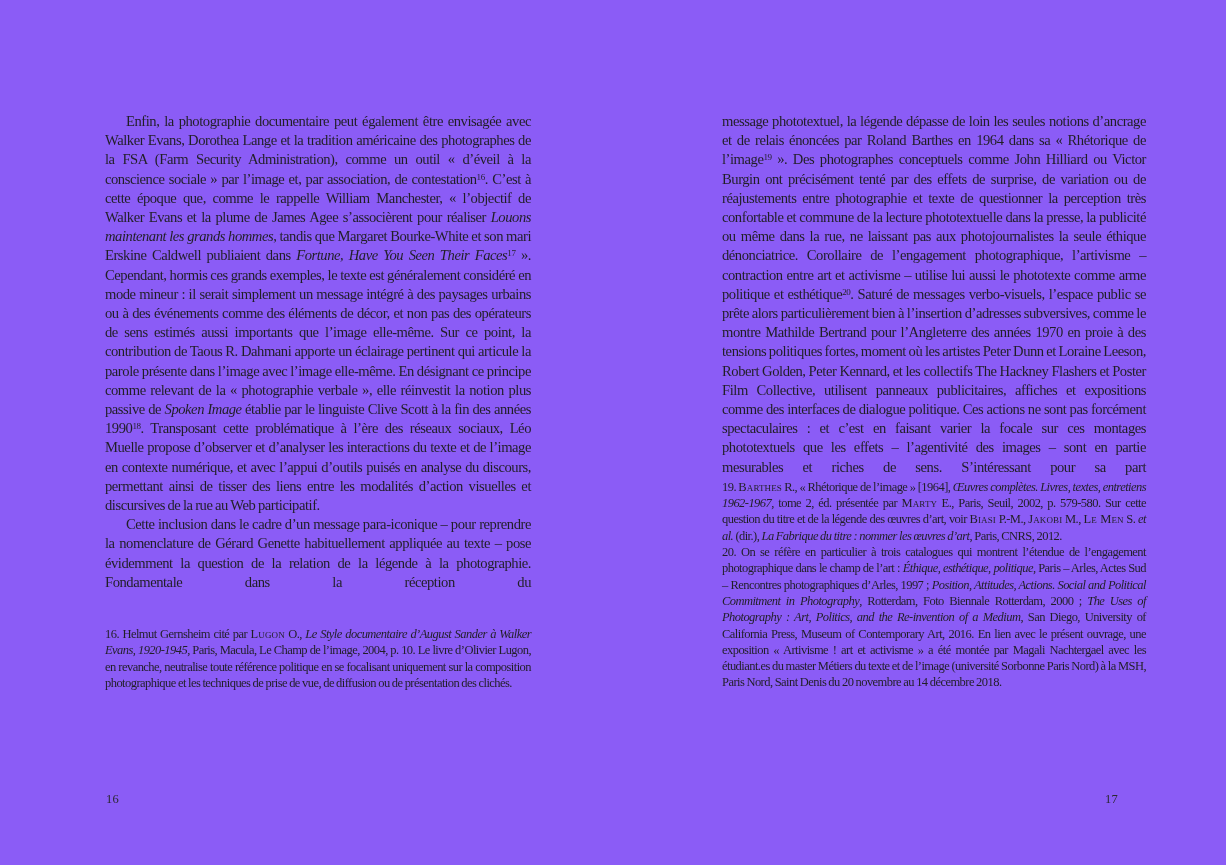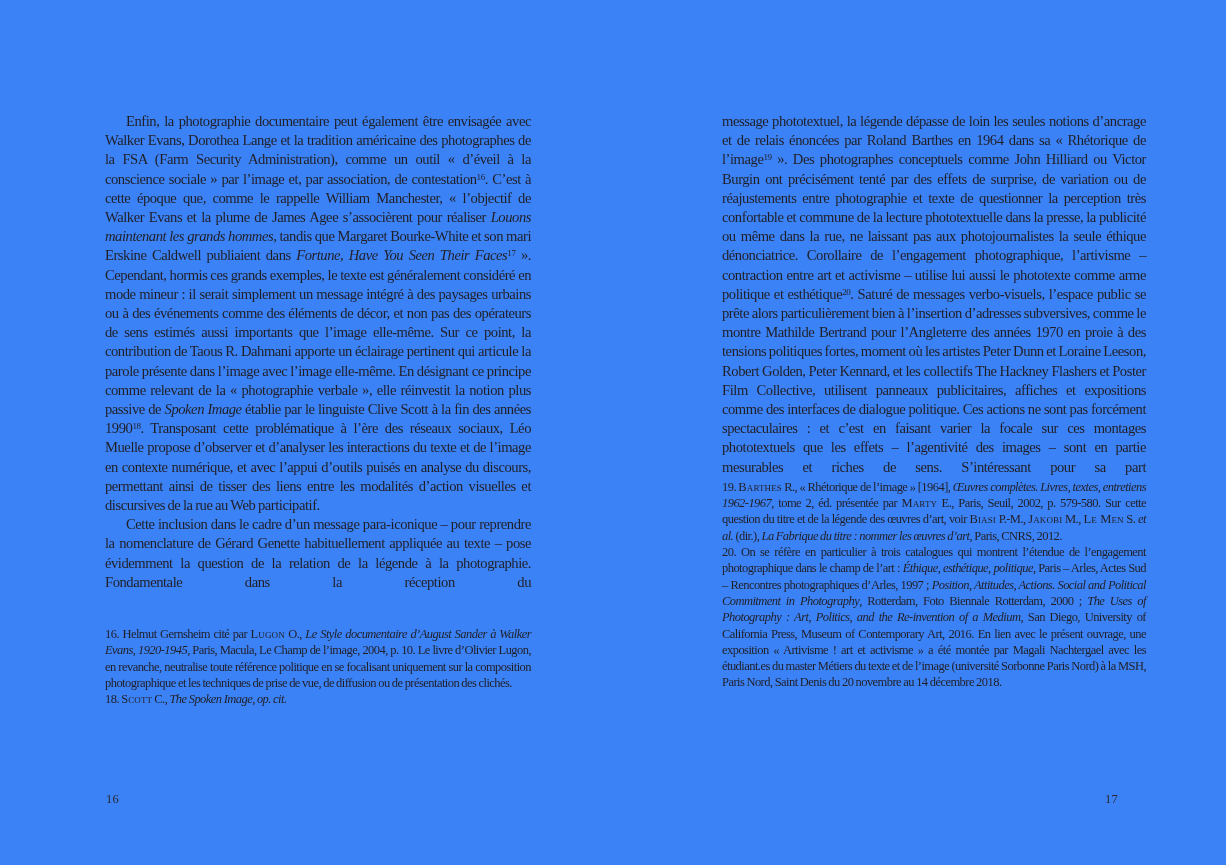--- a/index.html
+++ b/index.html
@@ -4,21 +4,21 @@
 <style>
   html, body {
     margin: 0;
     padding: 0;
     background: #ffffff;
   }
   .spread {
     position: relative;
     width: 1226px;
     height: 865px;
-    background: #3b82f6;
+    background: #8b5cf6;
     font-family: "Liberation Serif", "DejaVu Serif", serif;
     color: #211f26;
     overflow: hidden;
   }
   .page {
     position: absolute;
     top: 112px;
   }
   .page-left  { left: 105px; width: 426px; }
   .page-right { left: 722px; width: 424px; }
@@ -73,21 +73,20 @@
 
 <div class="spread">
 
   <main class="page page-left">
     <div class="body">
       <p class="para indent"><span>Enfin, la photographie documentaire peut également être envisagée avec Walker Evans, Dorothea Lange et la tradition américaine des photographes de la FSA (Farm Security Administration), comme un outil « d’éveil à la conscience sociale » par l’image et, par association, de contestation</span><sup>16</sup><span>. C’est à cette époque que, comme le rappelle William Manchester, « l’objectif de Walker Evans et la plume de James Agee s’associèrent pour réaliser </span><span class="it">Louons maintenant les grands hommes</span><span>, tandis que Margaret Bourke-White et son mari Erskine Caldwell publiaient dans </span><span class="it">Fortune, Have You Seen Their Faces</span><sup>17</sup><span> ». Cependant, hormis ces grands exemples, le texte est généralement considéré en mode mineur : il serait simplement un message intégré à des paysages urbains ou à des événements comme des éléments de décor, et non pas des opérateurs de sens estimés aussi importants que l’image elle-même. Sur ce point, la contribution de </span><span class="bd">Taous R. Dahmani</span><span> apporte un éclairage pertinent qui articule la parole présente dans l’image avec l’image elle-même. En désignant ce principe comme relevant de la « photographie verbale », elle réinvestit la notion plus passive de </span><span class="it">Spoken Image</span><span> établie par le linguiste Clive Scott à la fin des années 1990</span><sup>18</sup><span>. Transposant cette problématique à l’ère des réseaux sociaux, </span><span class="bd">Léo Muelle</span><span> propose d’observer et d’analyser les interactions du texte et de l’image en contexte numérique, et avec l’appui d’outils puisés en analyse du discours, permettant ainsi de tisser des liens entre les modalités d’action visuelles et discursives de la rue au Web participatif.</span></p>
       <p class="para indent cont"><span>Cette inclusion dans le cadre d’un message para-iconique – pour reprendre la nomenclature de Gérard Genette habituellement appliquée au texte – pose évidemment la question de la relation de la légende à la photographie. Fondamentale dans la réception du</span></p>
     </div>
     <div class="footnotes footnotes-left">
       <p class="fn"><span>16. Helmut Gernsheim cité par </span><span class="sc">Lugon</span><span> O., </span><span class="it">Le Style documentaire d’August Sander à Walker Evans, 1920-1945</span><span>, Paris, Macula, Le Champ de l’image, 2004, p. 10. Le livre d’Olivier Lugon, en revanche, neutralise toute référence politique en se focalisant uniquement sur la composition photographique et les techniques de prise de vue, de diffusion ou de présentation des clichés.</span></p>
-      <p class="fn"><span>18. </span><span class="sc">Scott</span><span> C., </span><span class="it">The Spoken Image, op. cit.</span></p>
     </div>
   </main>
 
   <main class="page page-right">
     <div class="body">
       <p class="para cont"><span>message phototextuel, la légende dépasse de loin les seules notions d’ancrage et de relais énoncées par Roland Barthes en 1964 dans sa « Rhétorique de l’image</span><sup>19</sup><span> ». Des photographes conceptuels comme John Hilliard ou Victor Burgin ont précisément tenté par des effets de surprise, de variation ou de réajustements entre photographie et texte de questionner la perception très confortable et commune de la lecture phototextuelle dans la presse, la publicité ou même dans la rue, ne laissant pas aux photojournalistes la seule éthique dénonciatrice. Corollaire de l’engagement photographique, l’artivisme – contraction entre art et activisme – utilise lui aussi le phototexte comme arme politique et esthétique</span><sup>20</sup><span>. Saturé de messages verbo-visuels, l’espace public se prête alors particulièrement bien à l’insertion d’adresses subversives, comme le montre </span><span class="bd">Mathilde Bertrand</span><span> pour l’Angleterre des années 1970 en proie à des tensions politiques fortes, moment où les artistes Peter Dunn et Loraine Leeson, Robert Golden, Peter Kennard, et les collectifs The Hackney Flashers et Poster Film Collective, utilisent panneaux publicitaires, affiches et expositions comme des interfaces de dialogue politique. Ces actions ne sont pas forcément spectaculaires : et c’est en faisant varier la focale sur ces montages phototextuels que les effets – l’agentivité des images – sont en partie mesurables et riches de sens. S’intéressant pour sa part</span></p>
     </div>
     <div class="footnotes footnotes-right">
       <p class="fn"><span>19. </span><span class="sc">Barthes</span><span> R., « Rhétorique de l’image » [1964], </span><span class="it">Œuvres complètes. Livres, textes, entretiens 1962-1967</span><span>, tome 2, éd. présentée par </span><span class="sc">Marty</span><span> E., Paris, Seuil, 2002, p. 579-580. Sur cette question du titre et de la légende des œuvres d’art, voir </span><span class="sc">Biasi</span><span> P.-M., </span><span class="sc">Jakobi</span><span> M., </span><span class="sc">Le Men</span><span> S. </span><span class="it">et al.</span><span> (dir.), </span><span class="it">La Fabrique du titre : nommer les œuvres d’art</span><span>, Paris, CNRS, 2012.</span></p>
       <p class="fn"><span>20. On se réfère en particulier à trois catalogues qui montrent l’étendue de l’engagement photographique dans le champ de l’art : </span><span class="it">Éthique, esthétique, politique</span><span>, Paris – Arles, Actes Sud – Rencontres photographiques d’Arles, 1997 ; </span><span class="it">Position, Attitudes, Actions. Social and Political Commitment in Photography</span><span>, Rotterdam, Foto Biennale Rotterdam, 2000 ; </span><span class="it">The Uses of Photography : Art, Politics, and the Re-invention of a Medium</span><span>, San Diego, University of California Press, Museum of Contemporary Art, 2016. En lien avec le présent ouvrage, une exposition « Artivisme ! art et activisme » a été montée par Magali Nachtergael avec les étudiant.es du master Métiers du texte et de l’image (université Sorbonne Paris Nord) à la MSH, Paris Nord, Saint Denis du 20 novembre au 14 décembre 2018.</span></p>

